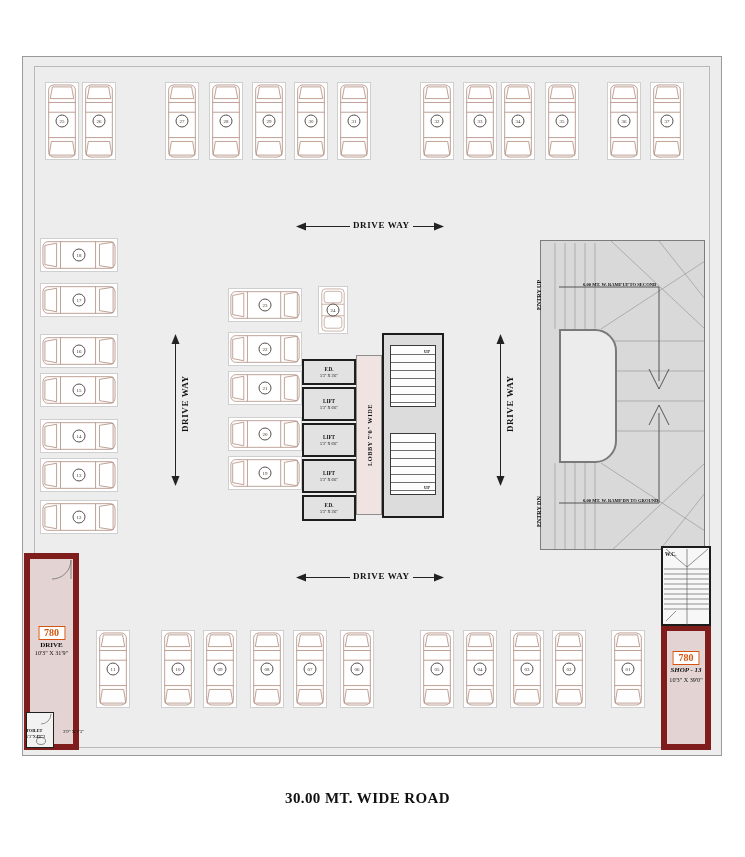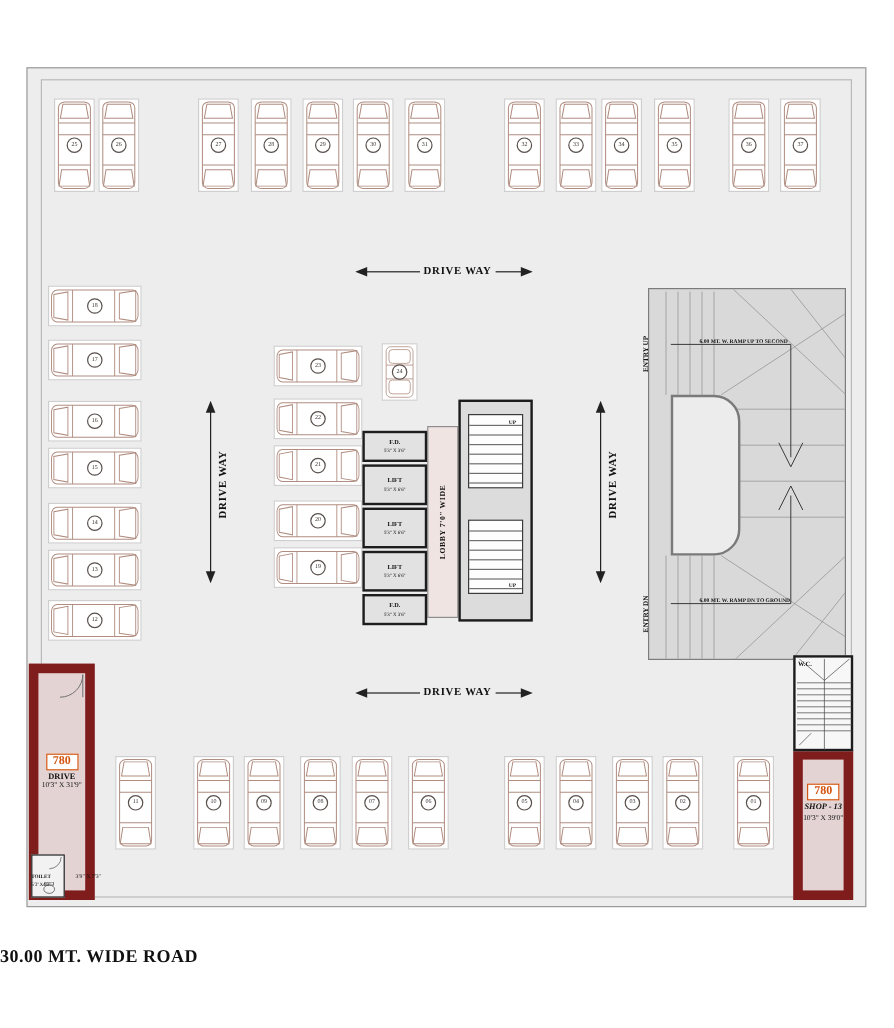--- a/index.html
+++ b/index.html
@@ -61,40 +61,40 @@
     overflow:hidden;
   }
   .ramp-void{
     position:absolute;background:#ececec;border:2px solid #7a7a7a;box-sizing:border-box;
   }
   .ramptxt{position:absolute;font-size:4.6px;font-weight:bold;color:#111;white-space:nowrap;}
   .entrytxt{position:absolute;font-size:6px;font-weight:bold;color:#111;white-space:nowrap;
     transform-origin:left top;}
 
   
-  .unit{position:absolute;background:#e4d3d3;border:8px solid #7f1d1d;box-sizing:border-box;}
+  .unit{position:absolute;background:#e4d3d3;border:6px solid #7f1d1d;box-sizing:border-box;}
   .tagnum{
     position:absolute;left:50%;transform:translateX(-50%);
     border:1px solid #d4540f;color:#d4540f;background:#fff;
     font-size:10px;font-weight:bold;padding:0 5px;line-height:12px;
     font-family:"Liberation Serif",serif;
   }
   .tagname{position:absolute;left:50%;transform:translateX(-50%);
     font-size:7px;font-weight:bold;color:#111;white-space:nowrap;}
   .tagdim{position:absolute;left:50%;transform:translateX(-50%);
     font-size:6.2px;color:#111;white-space:nowrap;}
 
   .toilet{position:absolute;background:#f2f2f2;border:1.5px solid #1f1f1f;box-sizing:border-box;}
   .mini{position:absolute;font-size:4.3px;font-weight:bold;color:#111;white-space:nowrap;}
   .mininorm{position:absolute;font-size:4.8px;color:#111;white-space:nowrap;}
   .wc-lbl{position:absolute;font-size:5.4px;font-weight:bold;color:#111;}
 
   
   .road{
-    position:absolute;left:0;top:790px;width:735px;
+    position:absolute;left:0;top:790px;width:735px;text-align:center;
     font-size:15px;font-weight:bold;letter-spacing:.4px;color:#111;
   }
   .arrowline{position:absolute;height:1px;background:#222;}
   .arrowv{position:absolute;width:1px;background:#222;}
 </style>
 </head>
 <body>
 
 <div class="sheet">
 

